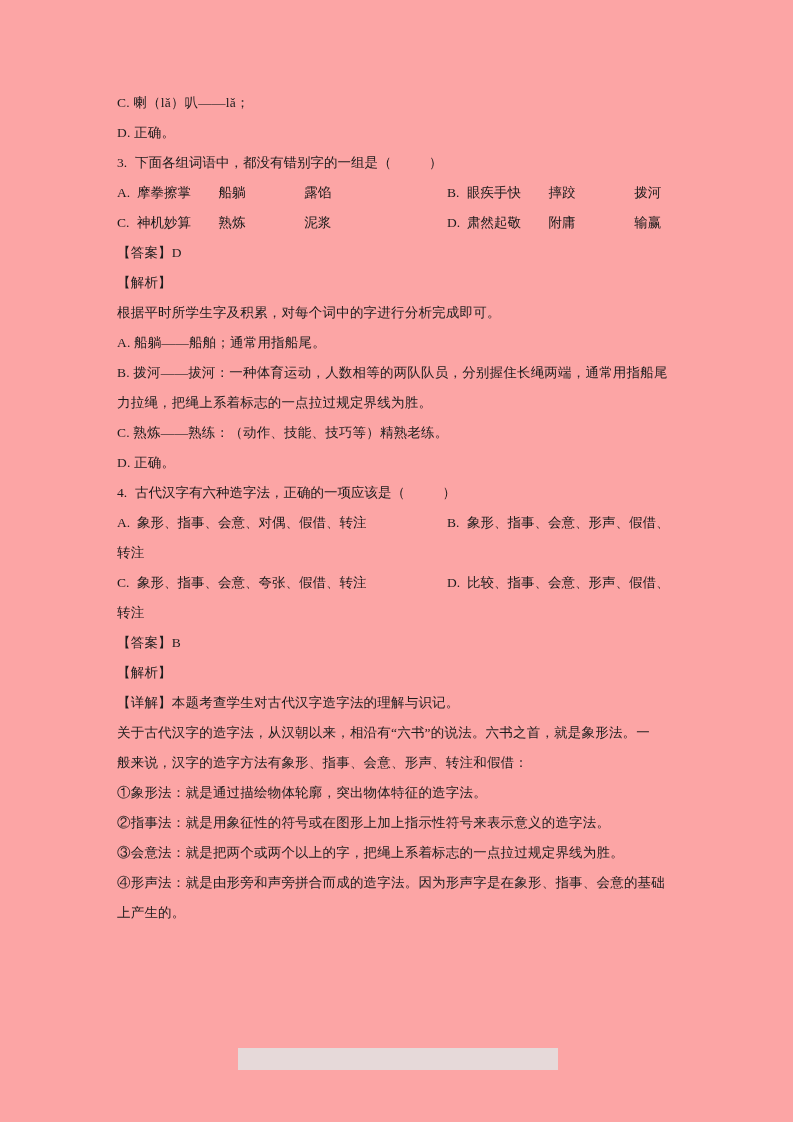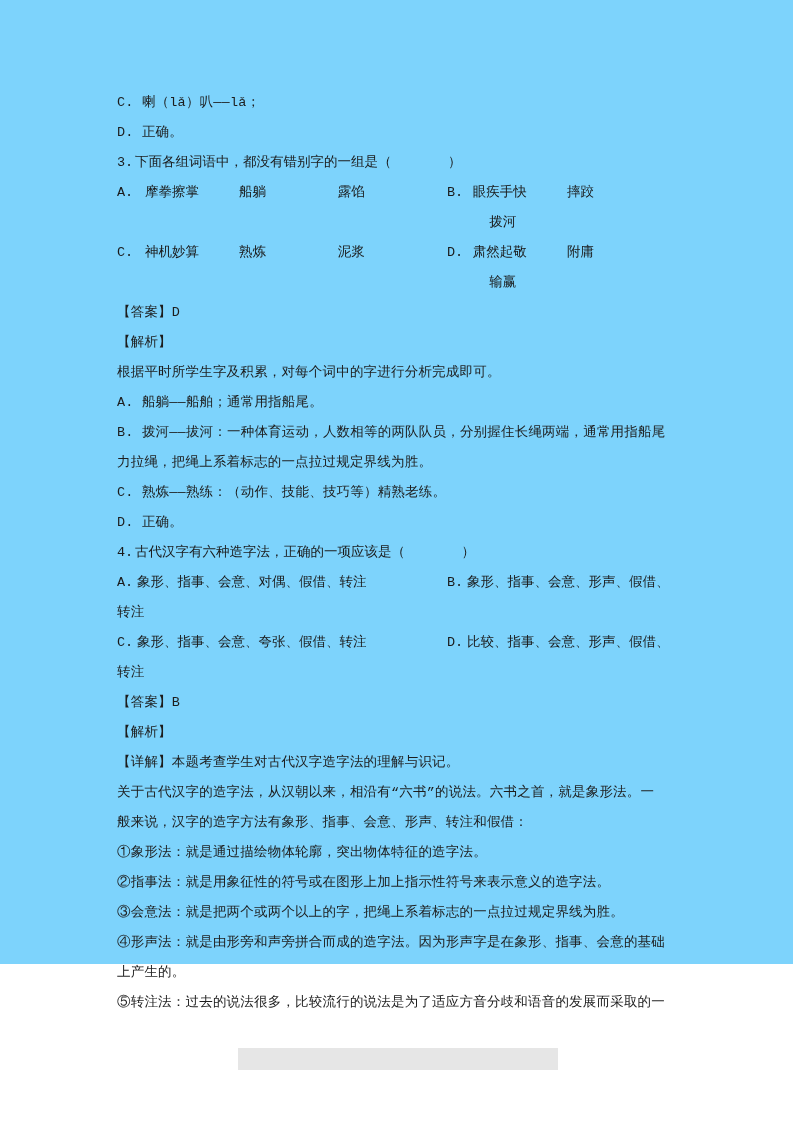--- a/index.html
+++ b/index.html
@@ -12,23 +12,22 @@
     height: 1122px;
     font-family: "Liberation Serif", "DejaVu Serif", serif;
     color: #1a1a1a;
     position: relative;
     overflow: hidden;
   }
   .page {
     position: absolute;
     left: 0; top: 0;
     width: 793px;
-    height: 964px;
-    background: #7dd3fc;
-    font-family: Liberation Mono, monospace;
+    height: 1122px;
+    background: #fca5a5;
   }
   .content {
     position: absolute;
     left: 117px;
     top: 88px;
     width: 566px;
   }
   .line {
     font-size: 13.5px;
     line-height: 30px;
@@ -56,21 +55,20 @@
     align-items: baseline;
   }
   .opt-a { width: 330px; }
   .opt-b { width: 236px; }
   .opt-label {
     display: inline-block;
     width: 20px;
   }
   .opt-words span {
     display: inline-block;
-    margin-left: 8px;
   }
   .w1 { width: 78px; }
   .w2 { width: 66px; }
   .w3 { width: 60px; text-align: center; }
   .blank-paren {
     letter-spacing: 6px;
   }
   .watermark {
     position: absolute;
     left: 238px;
@@ -178,18 +176,17 @@
     <div class="line">【答案】B</div>
     <div class="line">【解析】</div>
     <div class="line">【详解】本题考查学生对古代汉字造字法的理解与识记。</div>
     <div class="line">关于古代汉字的造字法，从汉朝以来，相沿有“六书”的说法。六书之首，就是象形法。一</div>
     <div class="line">般来说，汉字的造字方法有象形、指事、会意、形声、转注和假借：</div>
     <div class="line">①象形法：就是通过描绘物体轮廓，突出物体特征的造字法。</div>
     <div class="line">②指事法：就是用象征性的符号或在图形上加上指示性符号来表示意义的造字法。</div>
     <div class="line">③会意法：就是把两个或两个以上的字，把绳上系着标志的一点拉过规定界线为胜。</div>
     <div class="line">④形声法：就是由形旁和声旁拼合而成的造字法。因为形声字是在象形、指事、会意的基础</div>
     <div class="line">上产生的。</div>
-    <div class="line">⑤转注法：过去的说法很多，比较流行的说法是为了适应方音分歧和语音的发展而采取的一</div>
 
   </div>
 
   <div class="watermark"></div>
 </div>
 
 </body></html>

